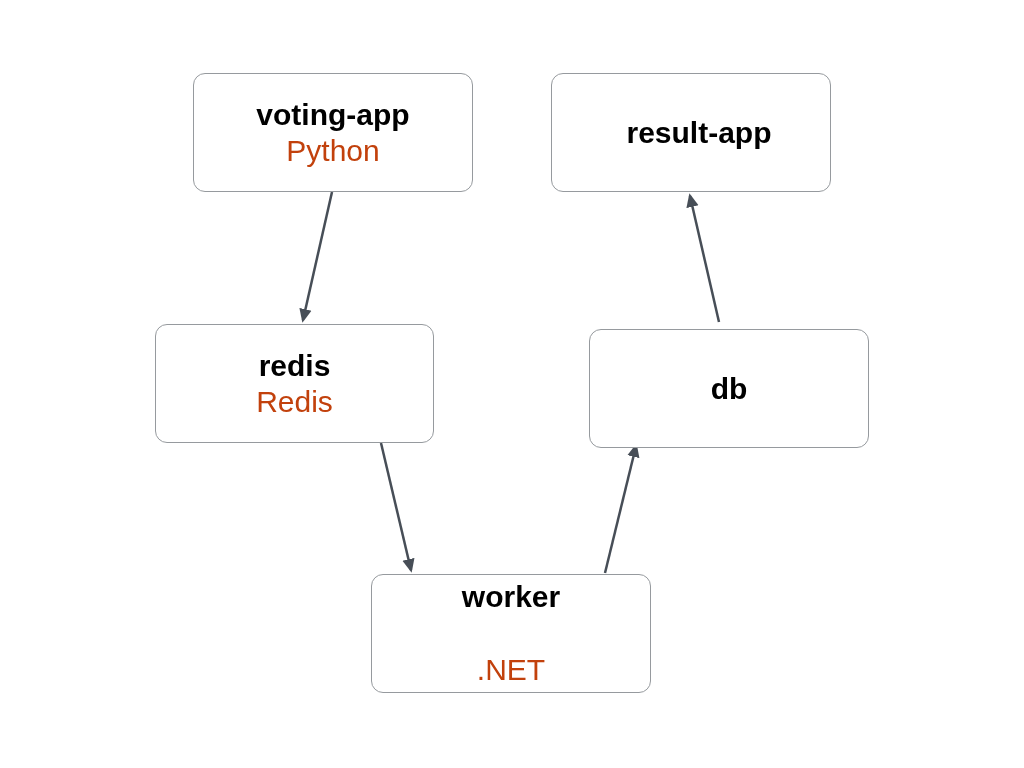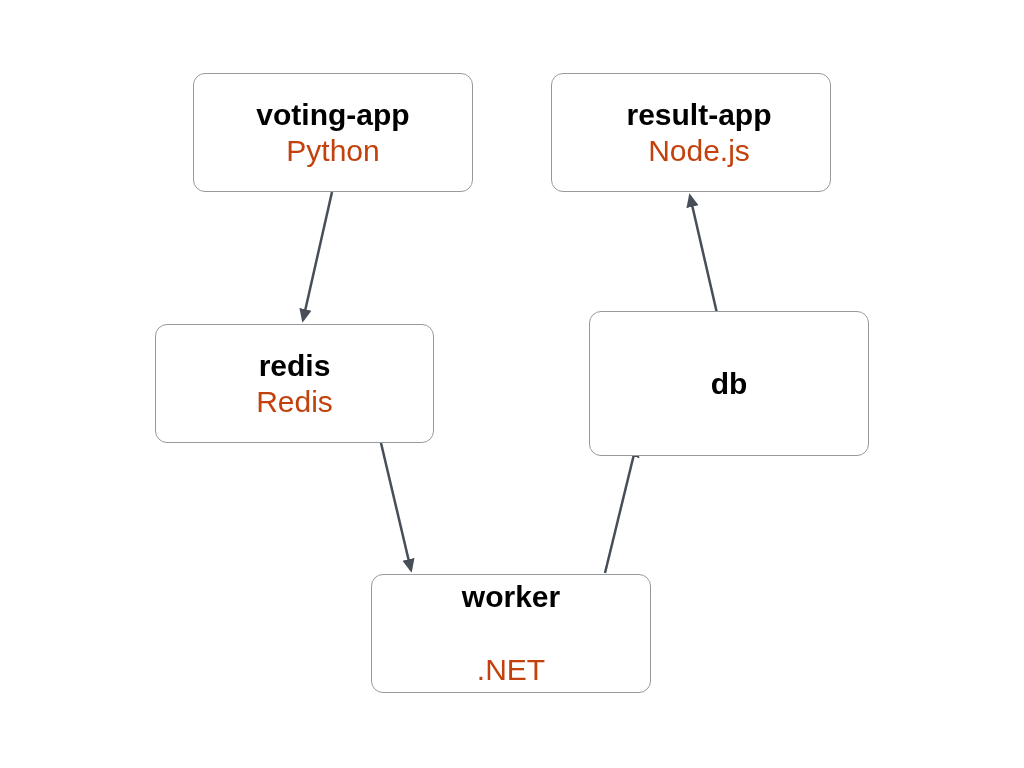--- a/index.html
+++ b/index.html
@@ -52,21 +52,21 @@
     font-weight: 700;
   }
   .node .node-subtitle {
     font-size: 30px;
     font-weight: 400;
     color: #c2410c;
   }
   .node-voting-app { left: 193px; top: 73px;  width: 280px; height: 119px; }
   .node-result-app { left: 551px; top: 73px;  width: 280px; height: 119px; padding-left: 16px; }
   .node-redis      { left: 155px; top: 324px; width: 279px; height: 119px; }
-  .node-db         { left: 589px; top: 311px; width: 280px; height: 145px; }
+  .node-db         { left: 589px; top: 329px; width: 280px; height: 119px; }
   .node-worker     { left: 371px; top: 574px; width: 280px; height: 119px; gap: 37px; }
 </style>
 </head>
 <body>
 
 <div class="canvas">
 
   <svg class="edges-layer" width="1024" height="768" viewBox="0 0 1024 768" xmlns="http://www.w3.org/2000/svg">
     <defs>
       <marker id="arrow" viewBox="0 0 10 10" refX="8" refY="5" markerWidth="5.5" markerHeight="5.5" orient="auto">
@@ -79,21 +79,20 @@
     <line x1="719" y1="322" x2="690" y2="196" marker-end="url(#arrow)"></line>
   </svg>
 
   <div class="node node-voting-app">
     <div class="node-title">voting-app</div>
     <div class="node-subtitle">Python</div>
   </div>
 
   <div class="node node-result-app">
     <div class="node-title">result-app</div>
-    <div class="node-subtitle">Node.js</div>
   </div>
 
   <div class="node node-redis">
     <div class="node-title">redis</div>
     <div class="node-subtitle">Redis</div>
   </div>
 
   <div class="node node-db">
     <div class="node-title">db</div>
   </div>

